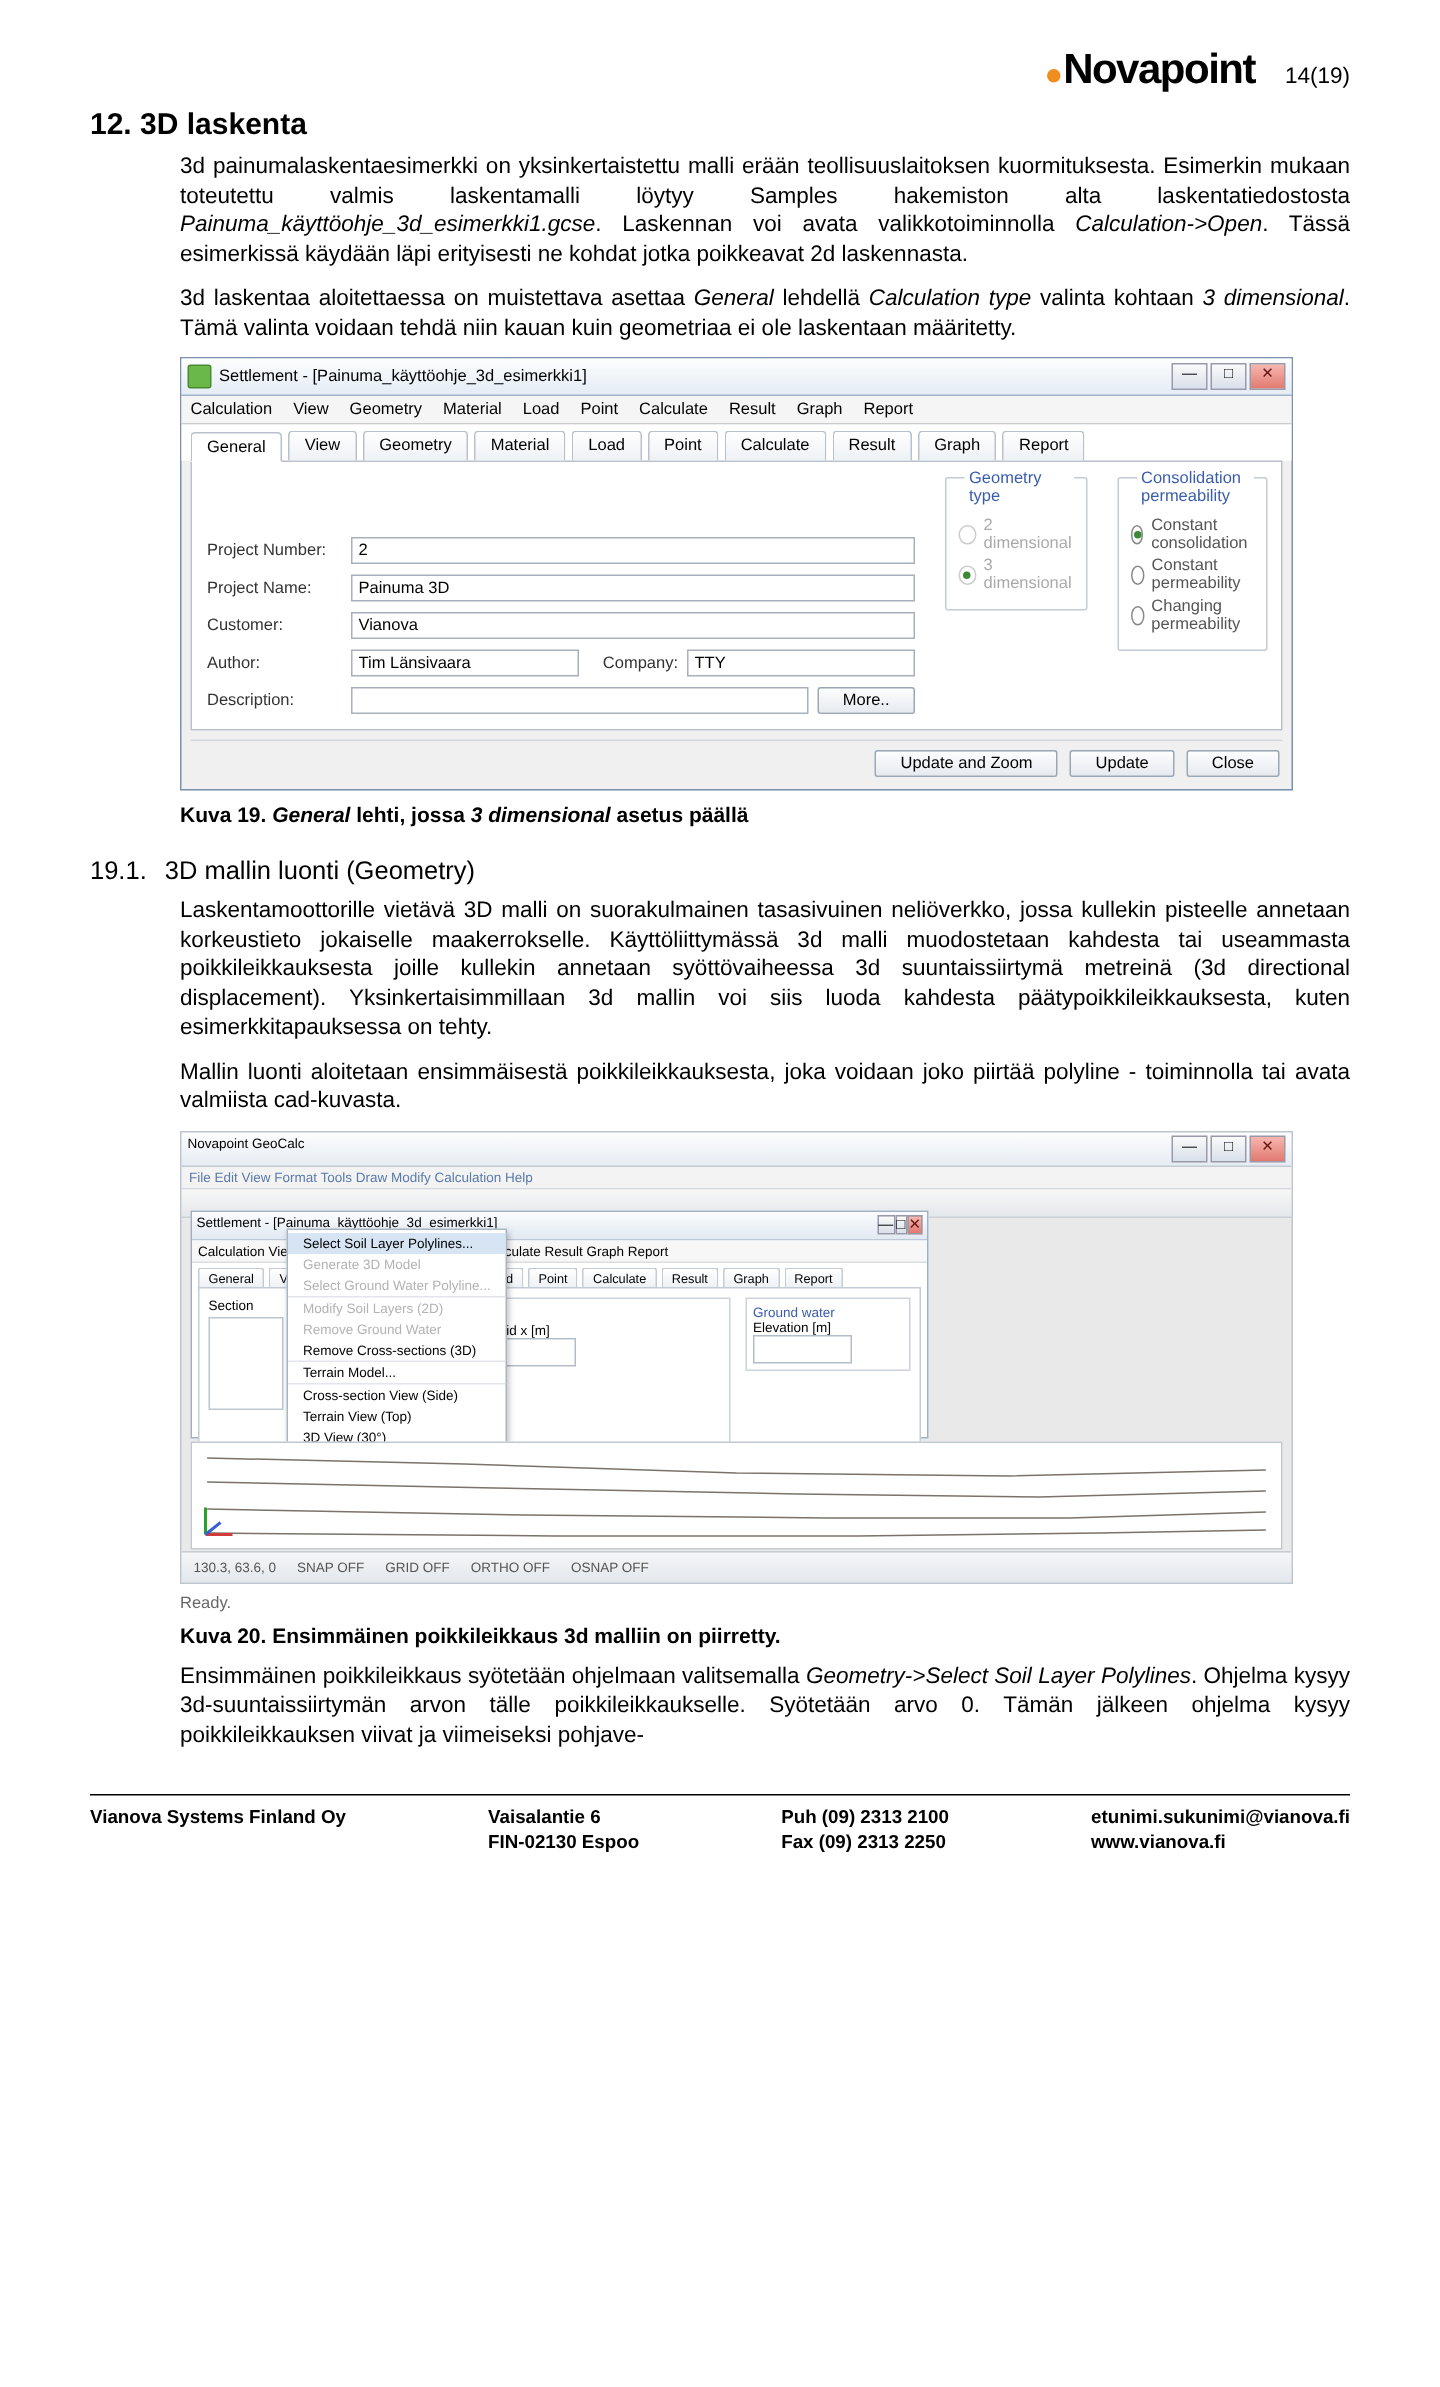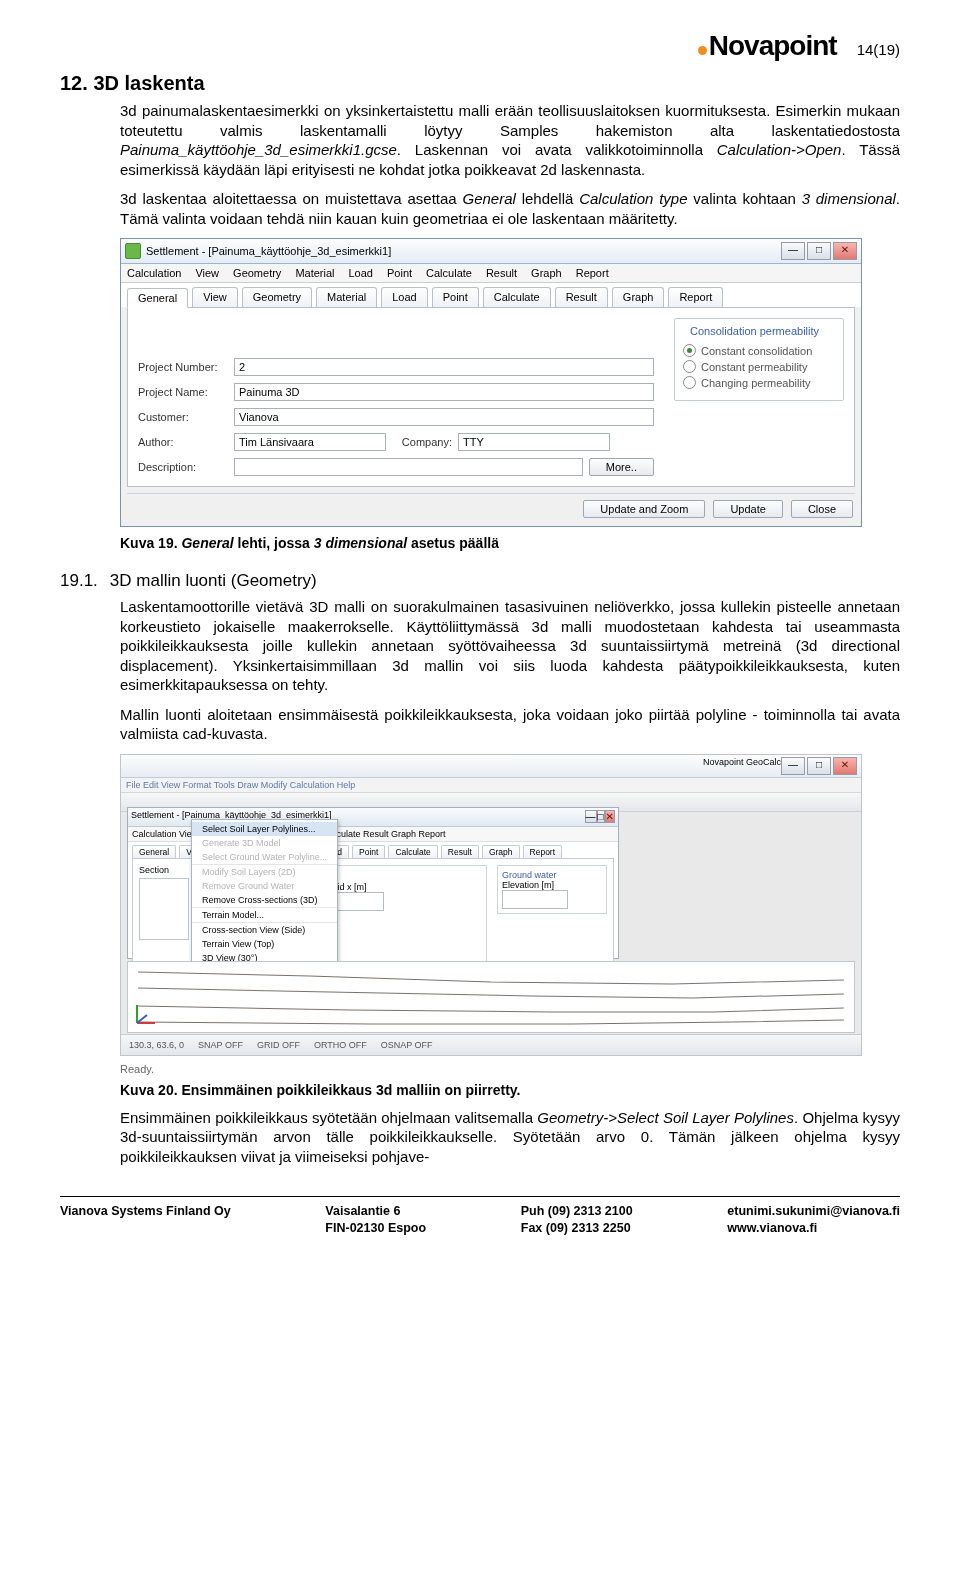--- a/index.html
+++ b/index.html
@@ -69,21 +69,21 @@
   
   .geo {
     margin: 8px 0 8px 60px;
     width: 740px; height:300px;
     border:1px solid #bcc6d0;
     background:#e9e9e9;
     position:relative;
     font-size:9px;
     overflow:hidden;
   }
-  .geo .top{ background:linear-gradient(#fdfdfd,#e6ecf3); padding:2px 4px; border-bottom:1px solid #c4ccd5; display:flex; justify-content:flex-end;}
+  .geo .top{ background:linear-gradient(#fdfdfd,#e6ecf3); padding:2px 4px; border-bottom:1px solid #c4ccd5; display:flex; justify-content:space-between;}
   .geo .top .r{display:flex;gap:2px;}
   .geo .menu{ padding:2px 5px; background:#f3f3f3; border-bottom:1px solid #d3d8de; color:#5a7aaa; }
   .geo .toolbar{ height:18px; background:linear-gradient(#f7f7f7,#e4e7eb); border-bottom:1px solid #cbd1d8;}
   .geo-inner{
     position:absolute; left:6px; top:52px;
     width:490px; height:150px;
     border:1px solid #9fb0c2; background:#fff;
   }
   .geo-inner .ttl{ background:linear-gradient(#fbfcfe,#e1e9f2); padding:2px 3px; border-bottom:1px solid #bdc9d6; display:flex; justify-content:space-between;}
   .geo-inner .mnu{padding:2px 4px; border-bottom:1px solid #dadee3; background:#f7f7f7;}
@@ -189,20 +189,33 @@
         <label>Author:</label>
         <input class="sm" value="Tim Länsivaara" style="">
         <label style="width:60px;text-align:right">Company:</label>
         <input class="sm" value="TTY" style="">
       </div>
       <div class="frow">
             <label>Description:</label>
             <input style="">
             <span class="morebtn">More..</span>
           </div>
+    </div>
+    <div style="width:150px">
+      <div class="group">
+        <div class="gtitle">Geometry type</div>
+        <div class="radio-row dim">
+              <span class="radio dim"></span>
+              <span>2 dimensional</span>
+            </div>
+        <div class="radio-row dim">
+              <span class="radio dim sel"></span>
+              <span>3 dimensional</span>
+            </div>
+      </div>
     </div>
     <div style="width:170px">
       <div class="group">
         <div class="gtitle">Consolidation permeability</div>
         <div class="radio-row">
               <span class="radio sel"></span>
               <span>Constant consolidation</span>
             </div>
         <div class="radio-row">
               <span class="radio"></span>

